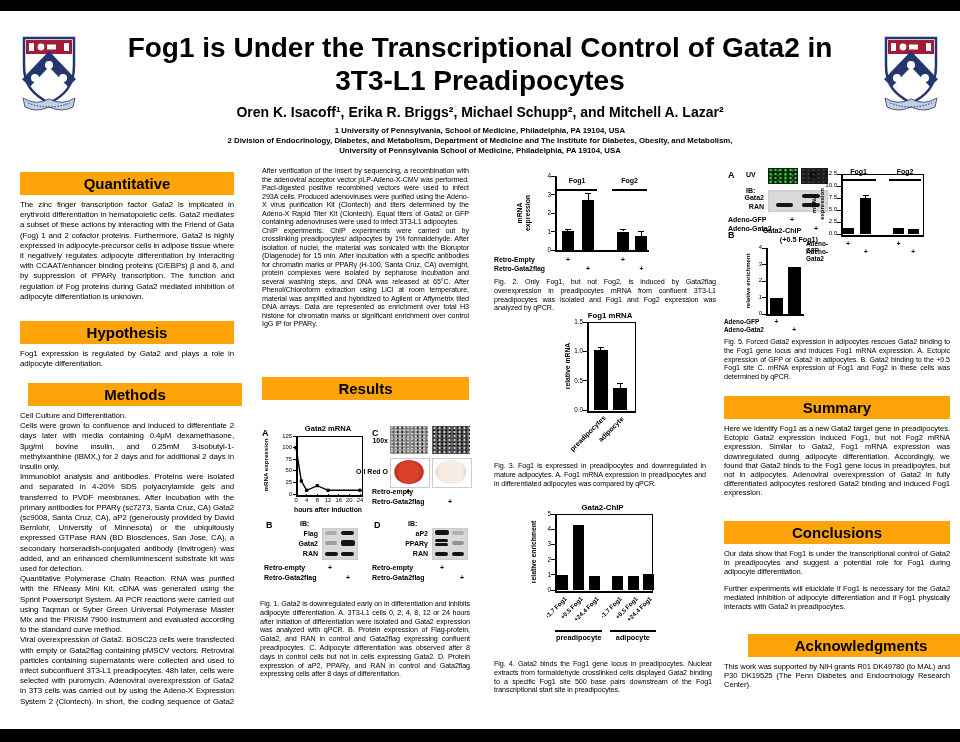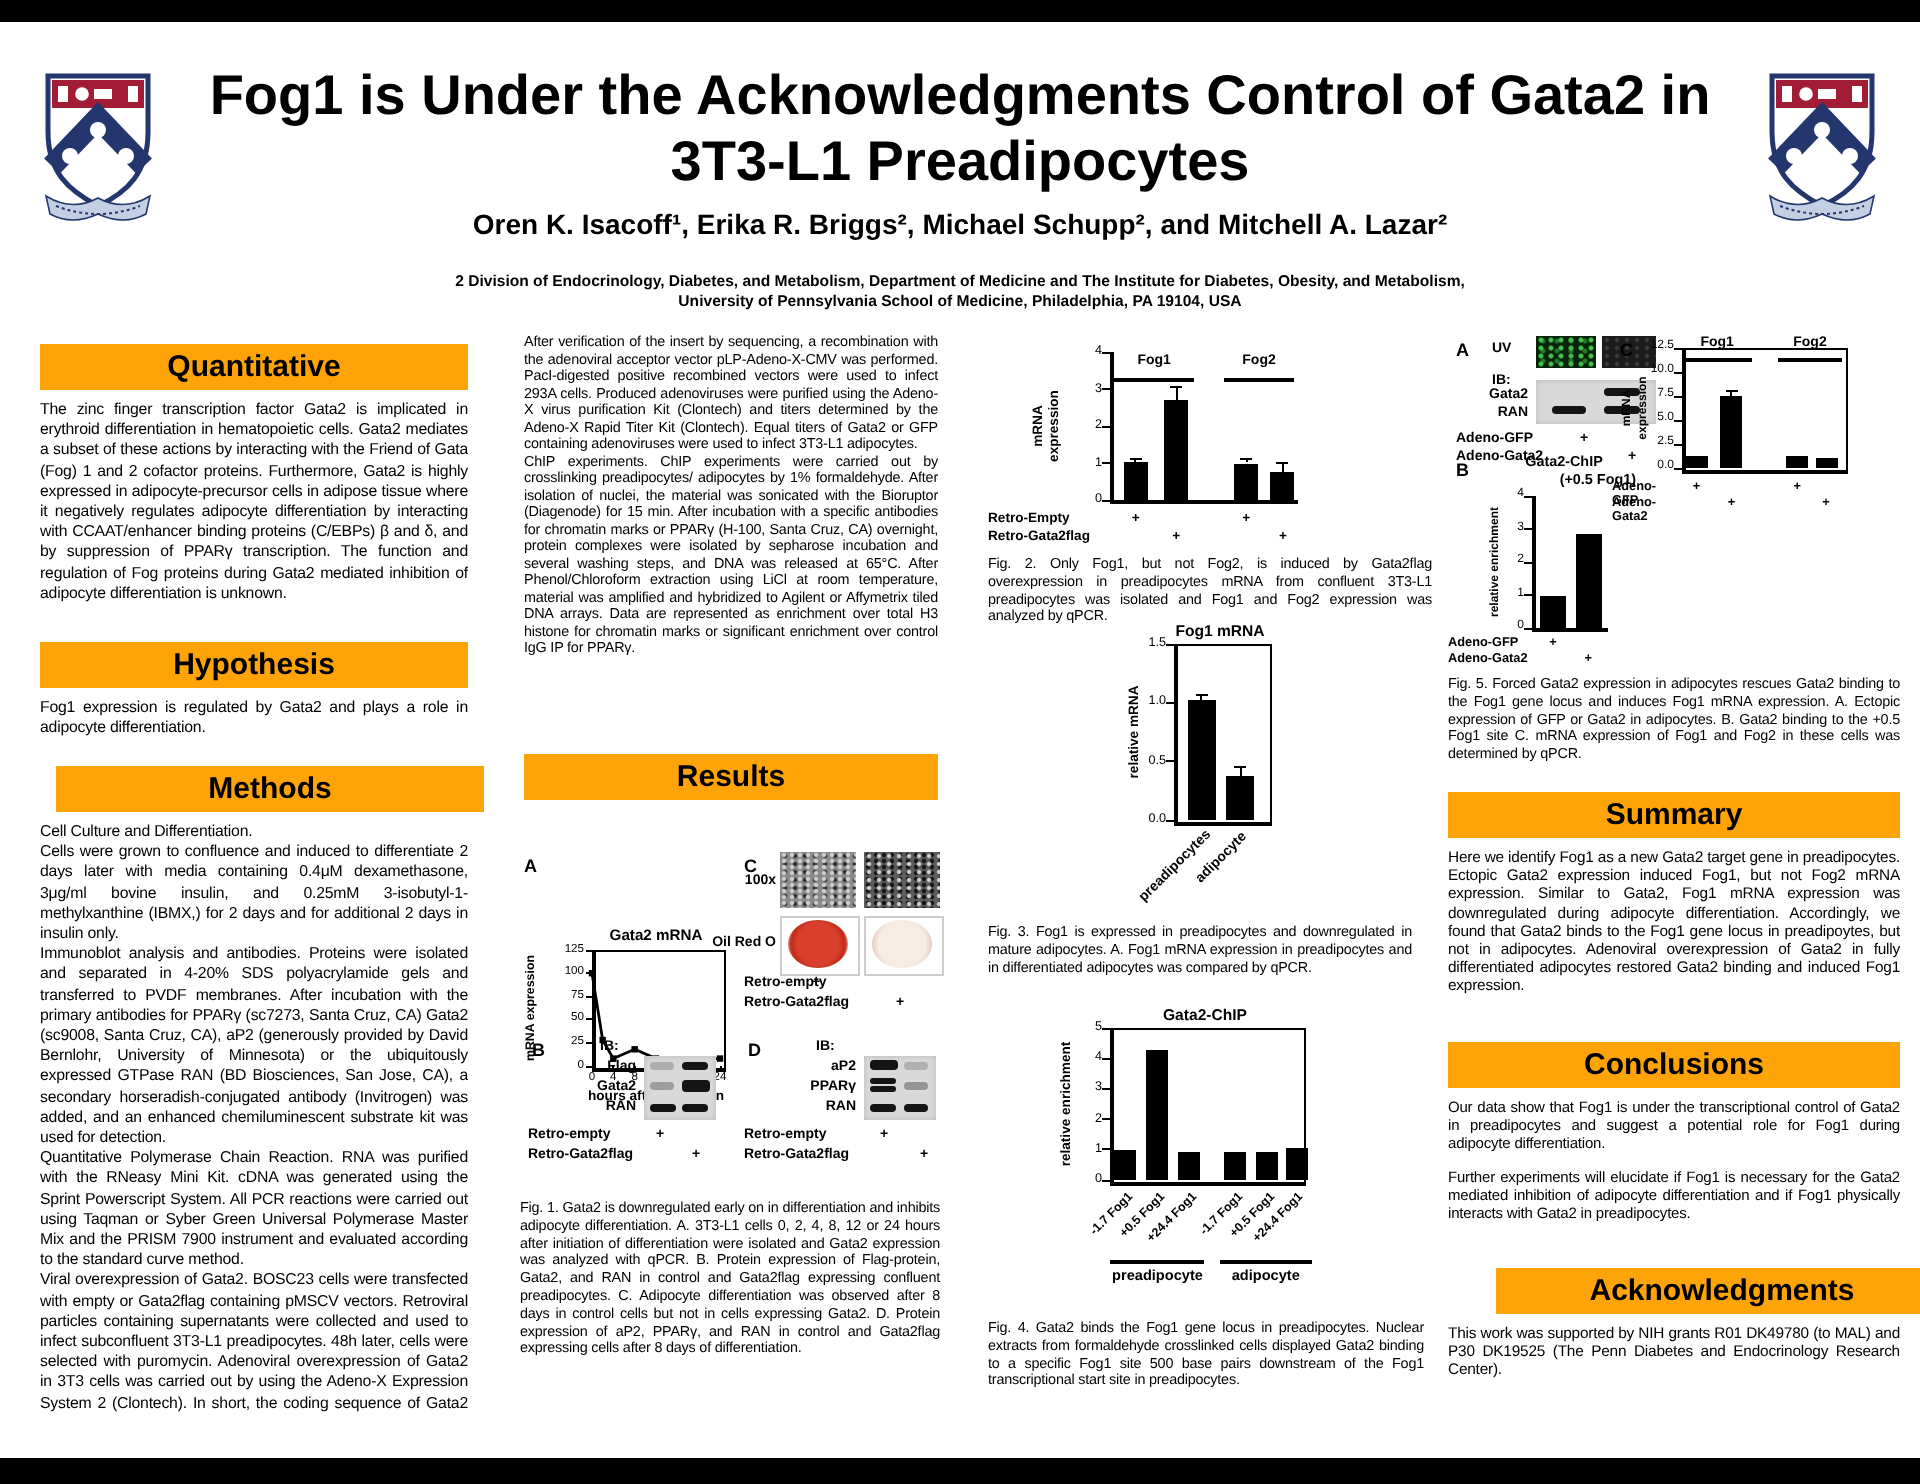--- a/index.html
+++ b/index.html
@@ -76,23 +76,24 @@
       <rect x="42" y="7" width="5" height="8" fill="#fff"></rect>
       <path d="M4 47 L27 23 L50 47" stroke="#23366e" stroke-width="11" fill="none"></path>
       <circle cx="13" cy="42" r="4" fill="#fff"></circle>
       <circle cx="27" cy="29" r="4" fill="#fff"></circle>
       <circle cx="41" cy="42" r="4" fill="#fff"></circle>
       <path d="M1 62 q13 8 26 1 q13 7 26 -1 l-2 9 q-11 6 -24 0 q-13 6 -24 0 Z" fill="#c3cfe3" stroke="#23366e" stroke-width="0.8"></path>
       <path d="M6 67 q21 8 42 0" stroke="#23366e" stroke-width="1" fill="none" stroke-dasharray="1.5 1.5"></path>
     </svg>
   </div>
 
-  <div class="title" style="top:31px;">Fog1 is Under the Acknowledgments Control of Gata2 in</div>
+  <div class="title" style="top:31px;">Fog1 is Under the Transcriptional Control of Gata2 in</div>
   <div class="title" style="top:64px;">3T3-L1 Preadipocytes</div>
   <div class="authors" style="top:104px;">Oren K. Isacoff¹, Erika R. Briggs², Michael Schupp², and Mitchell A. Lazar²</div>
+  <div class="affil" style="top:126px;">1 University of Pennsylvania, School of Medicine, Philadelphia, PA 19104, USA</div>
   <div class="affil" style="top:136px;">2 Division of Endocrinology, Diabetes, and Metabolism, Department of Medicine and The Institute for Diabetes, Obesity, and Metabolism,</div>
   <div class="affil" style="top:146px;">University of Pennsylvania School of Medicine, Philadelphia, PA 19104, USA</div>
 
   <div class="sec-h" style="left:20px;top:172px;width:214px;">Quantitative</div>
   <div class="body-txt c1" style="top:200px;height:119px;">The zinc finger transcription factor Gata2 is implicated in erythroid differentiation in hematopoietic cells. Gata2 mediates a subset of these actions by interacting with the Friend of Gata (Fog) 1 and 2 cofactor proteins. Furthermore, Gata2 is highly expressed in adipocyte-precursor cells in adipose tissue where it negatively regulates adipocyte differentiation by interacting with CCAAT/enhancer binding proteins (C/EBPs) β and δ, and by suppression of PPARγ transcription. The function and regulation of Fog proteins during Gata2 mediated inhibition of adipocyte differentiation is unknown.</div>
 
   <div class="sec-h" style="left:20px;top:321px;width:214px;">Hypothesis</div>
   <div class="body-txt c1" style="top:349px;height:30px;">Fog1 expression is regulated by Gata2 and plays a role in adipocyte differentiation.</div>
 
   <div class="sec-h" style="left:28px;top:383px;width:214px;">Methods</div>
@@ -105,21 +106,21 @@
   </div>
 
   <div class="body-txt c2" style="top:167px;height:208px;">
     <p>After verification of the insert by sequencing, a recombination with the adenoviral acceptor vector pLP-Adeno-X-CMV was performed. PacI-digested positive recombined vectors were used to infect 293A cells. Produced adenoviruses were purified using the Adeno-X virus purification Kit (Clontech) and titers determined by the Adeno-X Rapid Titer Kit (Clontech). Equal titers of Gata2 or GFP containing adenoviruses were used to infect 3T3-L1 adipocytes.</p>
     <p>ChIP experiments. ChIP experiments were carried out by crosslinking preadipocytes/ adipocytes by 1% formaldehyde. After isolation of nuclei, the material was sonicated with the Bioruptor (Diagenode) for 15 min. After incubation with a specific antibodies for chromatin marks or PPARγ (H-100, Santa Cruz, CA) overnight, protein complexes were isolated by sepharose incubation and several washing steps, and DNA was released at 65°C. After Phenol/Chloroform extraction using LiCl at room temperature, material was amplified and hybridized to Agilent or Affymetrix tiled DNA arrays. Data are represented as enrichment over total H3 histone for chromatin marks or significant enrichment over control IgG IP for PPARγ.</p>
   </div>
   <div class="sec-h" style="left:262px;top:377px;width:207px;">Results</div>
 
   <div class="fig" style="left:256px;top:420px;width:220px;height:300px;">
     <div class="lbl" style="left:6px;top:8px;">A</div>
-    <div id="fig1a-chart" class="abs" style="left:0;top:0;width:115px;height:100px;margin-top:39px;">
+    <div id="fig1a-chart" class="abs" style="left:0;top:0;width:115px;height:100px;">
         <div style="position: absolute; left: 40px; top: 16px; width: 64px; height: 58px; border-width: 1.5px 1.5px 2px 2px; border-style: solid; border-color: rgb(0, 0, 0); border-image: initial;"></div>
         <div style="position: absolute; left: 10px; top: 4px; width: 124px; text-align: center; font-size: 7.6px; font-weight: bold;">Gata2 mRNA</div>
         <div style="position: absolute; left: 6px; top: 74px; width: 58px; text-align: center; font-size: 6.2px; font-weight: bold; transform-origin: 0px 0px; transform: rotate(-90deg);">mRNA expression</div>
         <div style="position: absolute; left: 22px; top: 70.5px; width: 14px; text-align: right; font-size: 5.8px;">0</div>
         <div style="position: absolute; left: 37px; top: 73.5px; width: 3px; height: 1px; background: rgb(0, 0, 0);"></div>
         <div style="position: absolute; left: 22px; top: 58.9px; width: 14px; text-align: right; font-size: 5.8px;">25</div>
         <div style="position: absolute; left: 37px; top: 61.9px; width: 3px; height: 1px; background: rgb(0, 0, 0);"></div>
         <div style="position: absolute; left: 22px; top: 47.3px; width: 14px; text-align: right; font-size: 5.8px;">50</div>
         <div style="position: absolute; left: 37px; top: 50.3px; width: 3px; height: 1px; background: rgb(0, 0, 0);"></div>
         <div style="position: absolute; left: 22px; top: 35.7px; width: 14px; text-align: right; font-size: 5.8px;">75</div>

